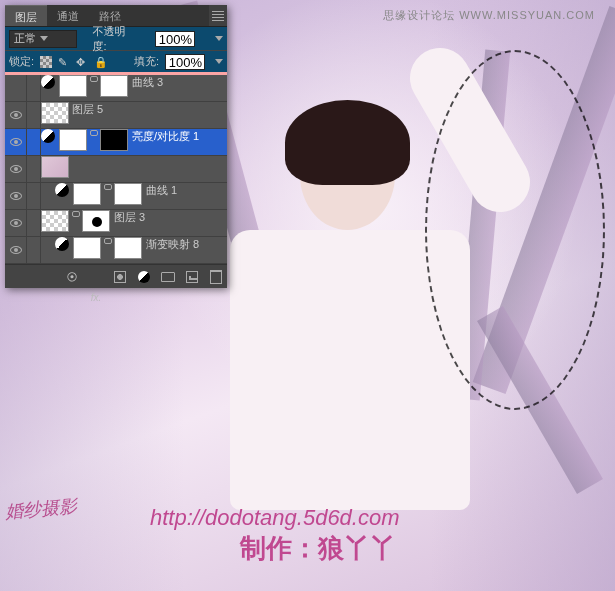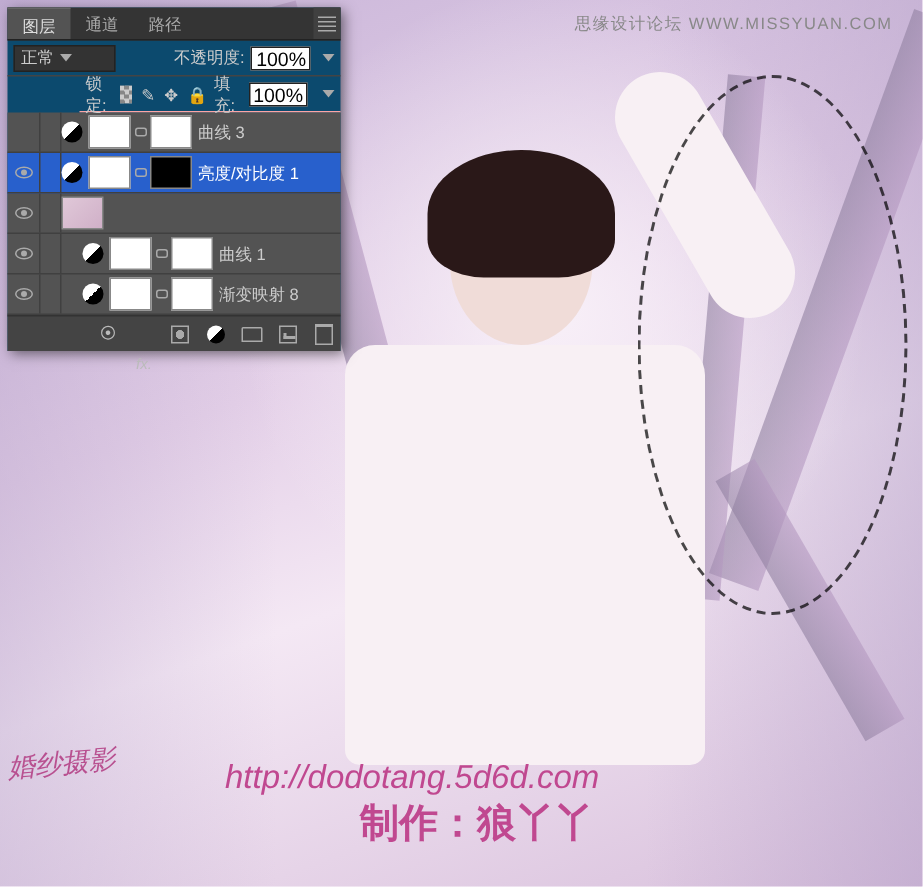--- a/index.html
+++ b/index.html
@@ -26,31 +26,31 @@
 .url-text { position: absolute; bottom: 60px; left: 150px; color: #c04890; font-size: 22px; font-style: italic; }
 .credit-text { position: absolute; bottom: 25px; left: 240px; color: #c04890; font-size: 26px; font-weight: bold; }
 .corner-stamp { position: absolute; bottom: 70px; left: 5px; color: #b85090; font-size: 18px; font-style: italic; transform: rotate(-5deg); }
 
 .panel { position: absolute; left: 5px; top: 5px; width: 222px; background: #0c4a6e; color: #ccc; font-size: 11px; box-shadow: 2px 2px 8px rgba(0,0,0,0.5); }
 .panel-tabs { display: flex; background: #343434; height: 22px; align-items: stretch; border-bottom: 1px solid #222; }
 .tab { padding: 4px 10px; color: #aaa; cursor: pointer; }
 .tab.active { background: #535353; color: #ddd; border-top: 1px solid #666; }
 .tab-menu { margin-left: auto; width: 18px; display: flex; align-items: center; justify-content: center; background: #404040; }
 
-.opt-row { display: flex; align-items: center; height: 24px; padding: 0 4px; gap: 4px; border-bottom: 1px solid #444; }
+.opt-row { display: flex; align-items: center; height: 24px; padding: 0 4px; gap: 16px; border-bottom: 1px solid #444; }
 .dropdown { background: #333; border: 1px solid #222; color: #ccc; height: 18px; padding: 0 4px; display: flex; align-items: center; }
 .dd-arrow { width: 0; height: 0; border-left: 4px solid transparent; border-right: 4px solid transparent; border-top: 5px solid #aaa; margin-left: 4px; }
 .opt-label { color: #ccc; }
 .num-input { background: #fff; color: #000; border: 1px solid #222; width: 40px; height: 16px; font-size: 13px; padding: 0 2px; text-align: right; }
 
-.lock-row { display: flex; align-items: center; height: 24px; padding: 0 4px; gap: 6px; border-bottom: 1px solid #fca5a5; margin-left: 48px; }
+.lock-row { display: flex; align-items: center; height: 24px; padding: 0 4px; gap: 6px; border-bottom: 3px solid #fca5a5; }
 .lock-icon { width: 12px; height: 12px; display: inline-block; }
 
 .layer-list { background: #535353; }
-.layer-row { display: flex; align-items: center; height: 27px; border-bottom: 1px solid #404040; position: relative; }
+.layer-row { display: flex; align-items: flex-start; height: 27px; border-bottom: 1px solid #404040; position: relative; }
 .layer-row.selected { background: #2860cc; color: #fff; }
 .vis-col { width: 22px; height: 100%; display: flex; align-items: center; justify-content: center; border-right: 1px solid #404040; }
 .eye { width: 12px; height: 8px; border: 1px solid #aaa; border-radius: 50%; position: relative; }
 .eye::after { content: ''; position: absolute; left: 3px; top: 1px; width: 4px; height: 4px; background: #aaa; border-radius: 50%; }
 .link-col { width: 14px; height: 100%; border-right: 1px solid #404040; }
 .indent { width: 14px; flex-shrink: 0; }
 .adj-icon { width: 14px; height: 14px; border-radius: 50%; background: linear-gradient(135deg, #fff 50%, #000 50%); margin-right: 4px; flex-shrink: 0; }
 .thumb { width: 28px; height: 22px; background: #fff; border: 1px solid #888; margin-right: 3px; flex-shrink: 0; }
 .thumb.checker { background: repeating-conic-gradient(#ccc 0 25%, #fff 0 50%) 0 0/8px 8px; }
 .thumb.pinkish { background: linear-gradient(135deg, #e0c8d8, #d0b0c8); }
@@ -139,20 +139,28 @@
   <div class="layer-list" id="layer-list">
       <div class="layer-row">
         <div class="vis-col"></div>
         <div class="link-col"></div>
         <div class="adj-icon"></div>
         <div class="thumb"></div>
         <div class="mask-link"></div>
         <div class="mask-thumb "></div>
         <div class="layer-name">曲线 3</div>
       </div>
+      <div class="layer-row">
+        <div class="vis-col">
+          <div class="eye"></div>
+        </div>
+        <div class="link-col"></div>
+        <div class="thumb checker"></div>
+        <div class="layer-name">图层 5</div>
+      </div>
       <div class="layer-row selected">
         <div class="vis-col">
           <div class="eye"></div>
         </div>
         <div class="link-col"></div>
         <div class="adj-icon"></div>
         <div class="thumb"></div>
         <div class="mask-link"></div>
         <div class="mask-thumb black"></div>
         <div class="layer-name">亮度/对比度 1</div>
@@ -168,20 +176,30 @@
         <div class="vis-col">
           <div class="eye"></div>
         </div>
         <div class="link-col"></div>
         <div class="indent"></div>
         <div class="adj-icon"></div>
         <div class="thumb"></div>
         <div class="mask-link"></div>
         <div class="mask-thumb "></div>
         <div class="layer-name">曲线 1</div>
+      </div>
+      <div class="layer-row">
+        <div class="vis-col">
+          <div class="eye"></div>
+        </div>
+        <div class="link-col"></div>
+        <div class="thumb checker"></div>
+        <div class="mask-link"></div>
+        <div class="mask-thumb dot"></div>
+        <div class="layer-name">图层 3</div>
       </div>
       <div class="layer-row">
         <div class="vis-col">
           <div class="eye"></div>
         </div>
         <div class="link-col"></div>
         <div class="indent"></div>
         <div class="adj-icon"></div>
         <div class="thumb"></div>
         <div class="mask-link"></div>

